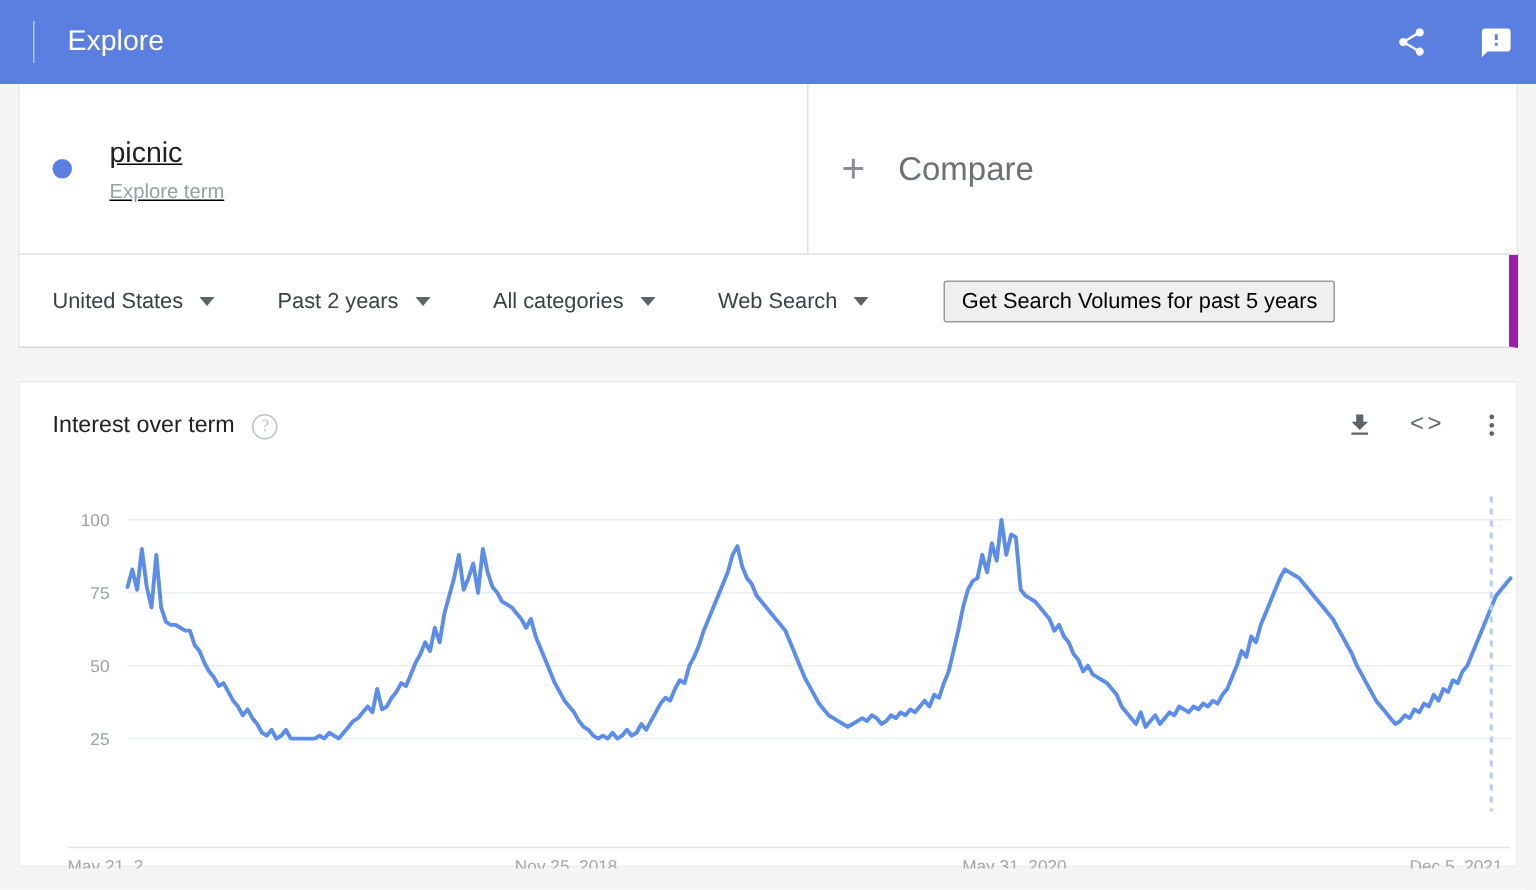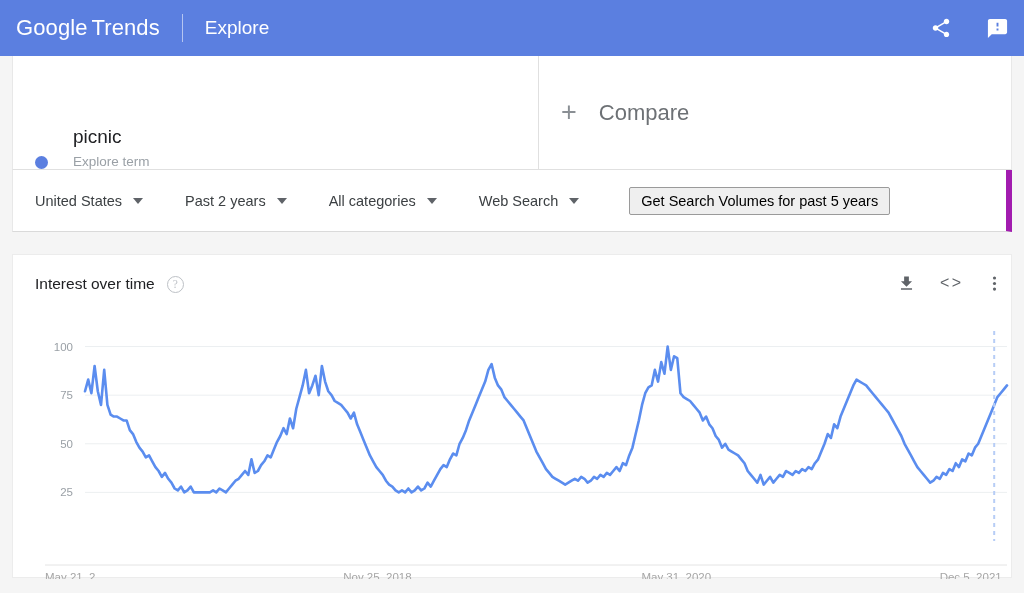--- a/index.html
+++ b/index.html
@@ -47,22 +47,23 @@
     background: #ffffff;
     border-bottom: 1px solid #e0e0e0;
     height: 114px;
     margin: 0 12px 0 12px;
     border-left: 1px solid #e8e8e8;
     border-right: 1px solid #e8e8e8;
   }
   .term-panel {
     width: 526px;
     border-right: 1px solid #e0e0e0;
-    display: flex; align-items: flex-end;
+    display: flex; align-items: center;
     padding-left: 22px;
+    text-decoration: underline;
   }
   .term-dot {
     width: 13px; height: 13px; border-radius: 50%;
     background: #5b7fe0; flex: none; margin-right: 25px;
   }
   .term-text .term-name {
     font-size: 19px; color: #202124; line-height: 24px;
   }
   .term-text .term-sub {
     font-size: 13.5px; color: #9aa0a6; margin-top: 5px;
@@ -163,24 +164,20 @@
   }
   .xaxis-label {
     font-family: "Liberation Sans", sans-serif;
     font-size: 11.5px; fill: #a6a6a6;
   }
 </style>
 </head>
 <body>
 
 <div class="appbar">
-  <div class="brand">
-    <span class="g-google">Google</span>
-    <span class="g-trends">Trends</span>
-  </div>
   <div class="appbar-divider"></div>
   <div class="explore">Explore</div>
 
   <div class="appbar-actions">
     <div class="icon-btn">
       <svg width="22" height="22" viewBox="0 0 24 24" fill="#ffffff" aria-hidden="true">
         <path d="M18 16.08c-.76 0-1.44.3-1.96.77L8.91 12.7c.05-.23.09-.46.09-.7s-.04-.47-.09-.7l7.05-4.11c.54.5 1.25.81 2.04.81 1.66 0 3-1.34 3-3s-1.34-3-3-3-3 1.34-3 3c0 .24.04.47.09.7L8.04 9.81C7.5 9.31 6.79 9 6 9c-1.66 0-3 1.34-3 3s1.34 3 3 3c.79 0 1.5-.31 2.04-.81l7.12 4.16c-.05.21-.08.43-.08.65 0 1.61 1.31 2.92 2.92 2.92s2.92-1.31 2.92-2.92-1.31-2.92-2.92-2.92z"></path>
       </svg>
     </div>
     <div class="icon-btn">
@@ -220,21 +217,21 @@
   </div>
   <div class="filter">
     <span>Web Search</span>
     <span class="caret"></span>
   </div>
   <button class="volumes-btn">Get Search Volumes for past 5 years</button>
 </div>
 
 <div class="card">
   <div class="card-head">
-    <span class="card-title">Interest over time</span>
+    <span class="card-title">Interest over term</span>
     <span class="help-icon">?</span>
   </div>
 
   <div class="card-actions">
     <div class="card-icon">
       <svg width="19" height="19" viewBox="0 0 24 24" fill="#5f6368" aria-hidden="true">
         <path d="M19 9h-4V3H9v6H5l7 7 7-7zM5 18v2h14v-2H5z"></path>
       </svg>
     </div>
     <div class="card-icon embed-icon">&lt; &gt;</div>

